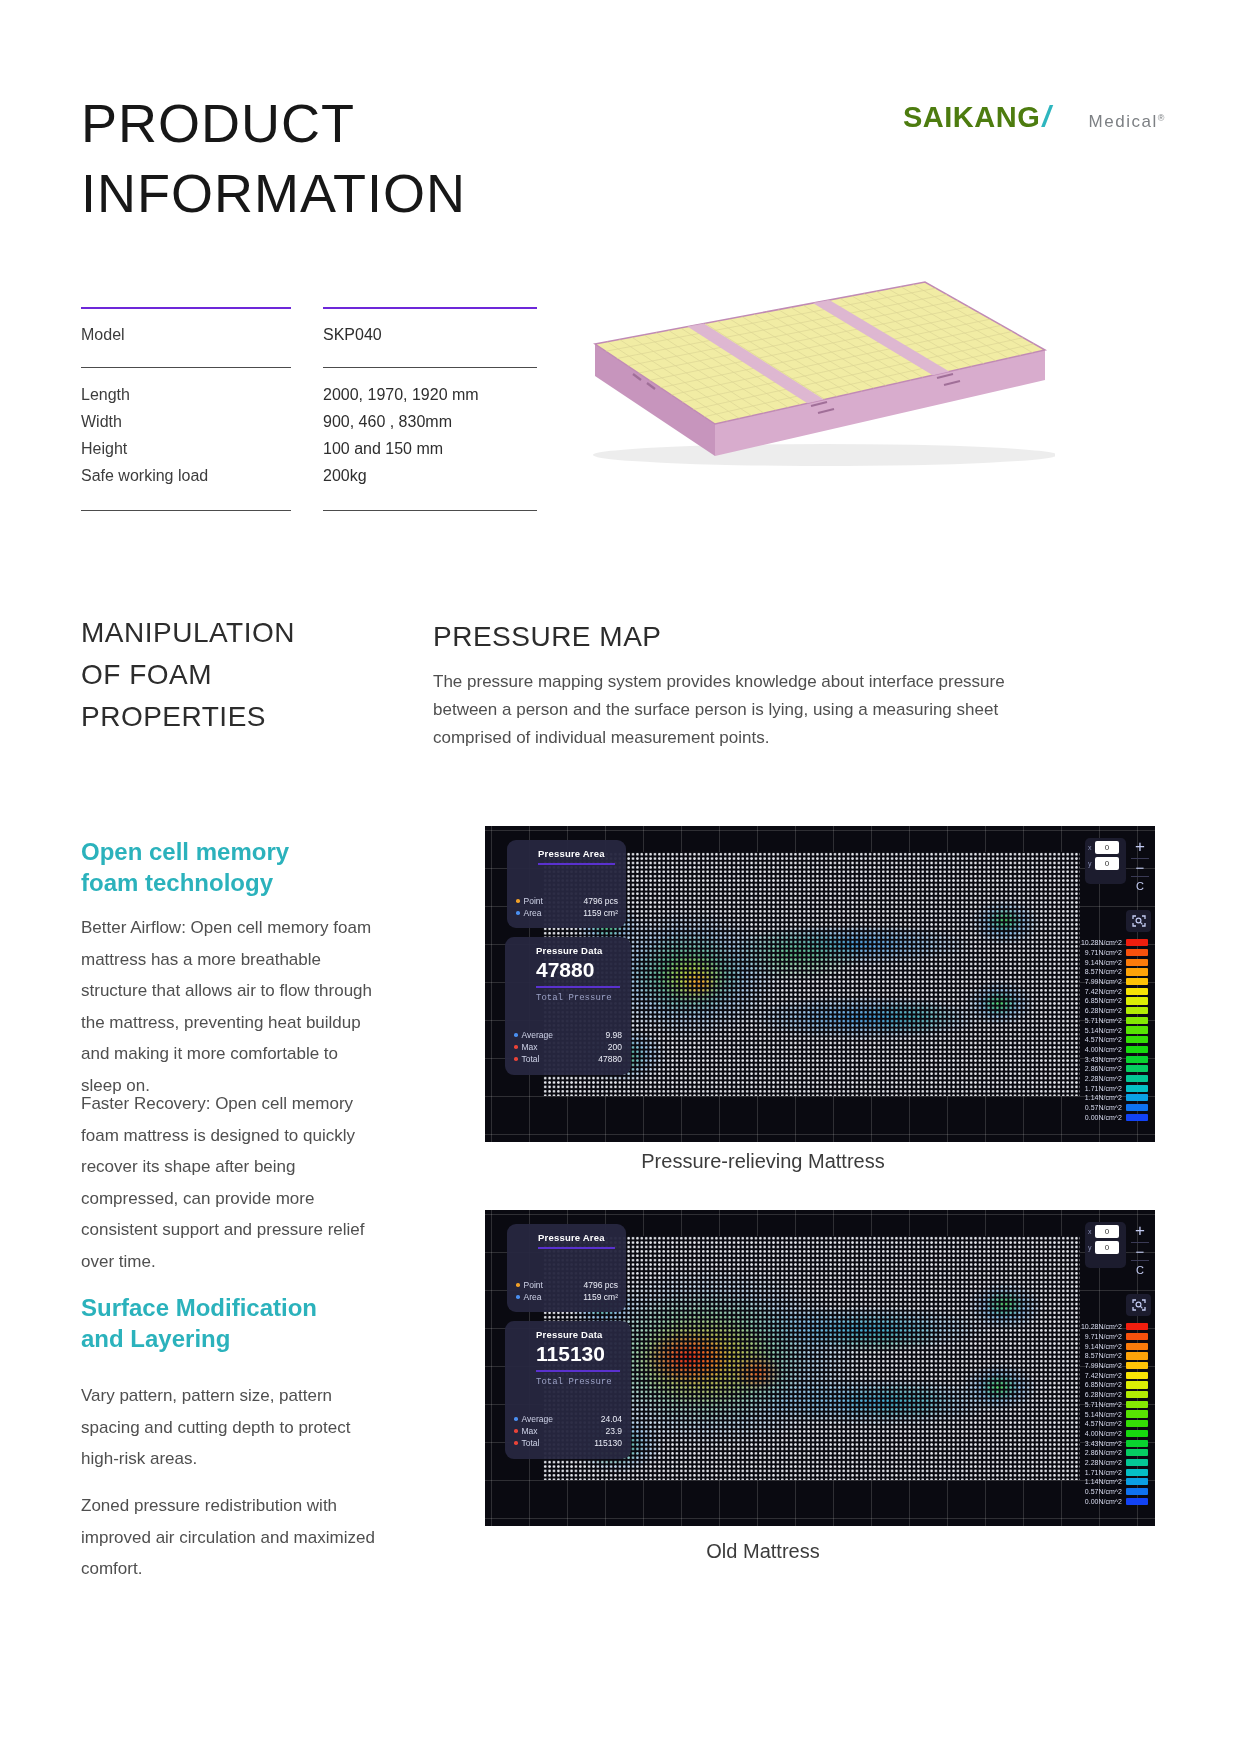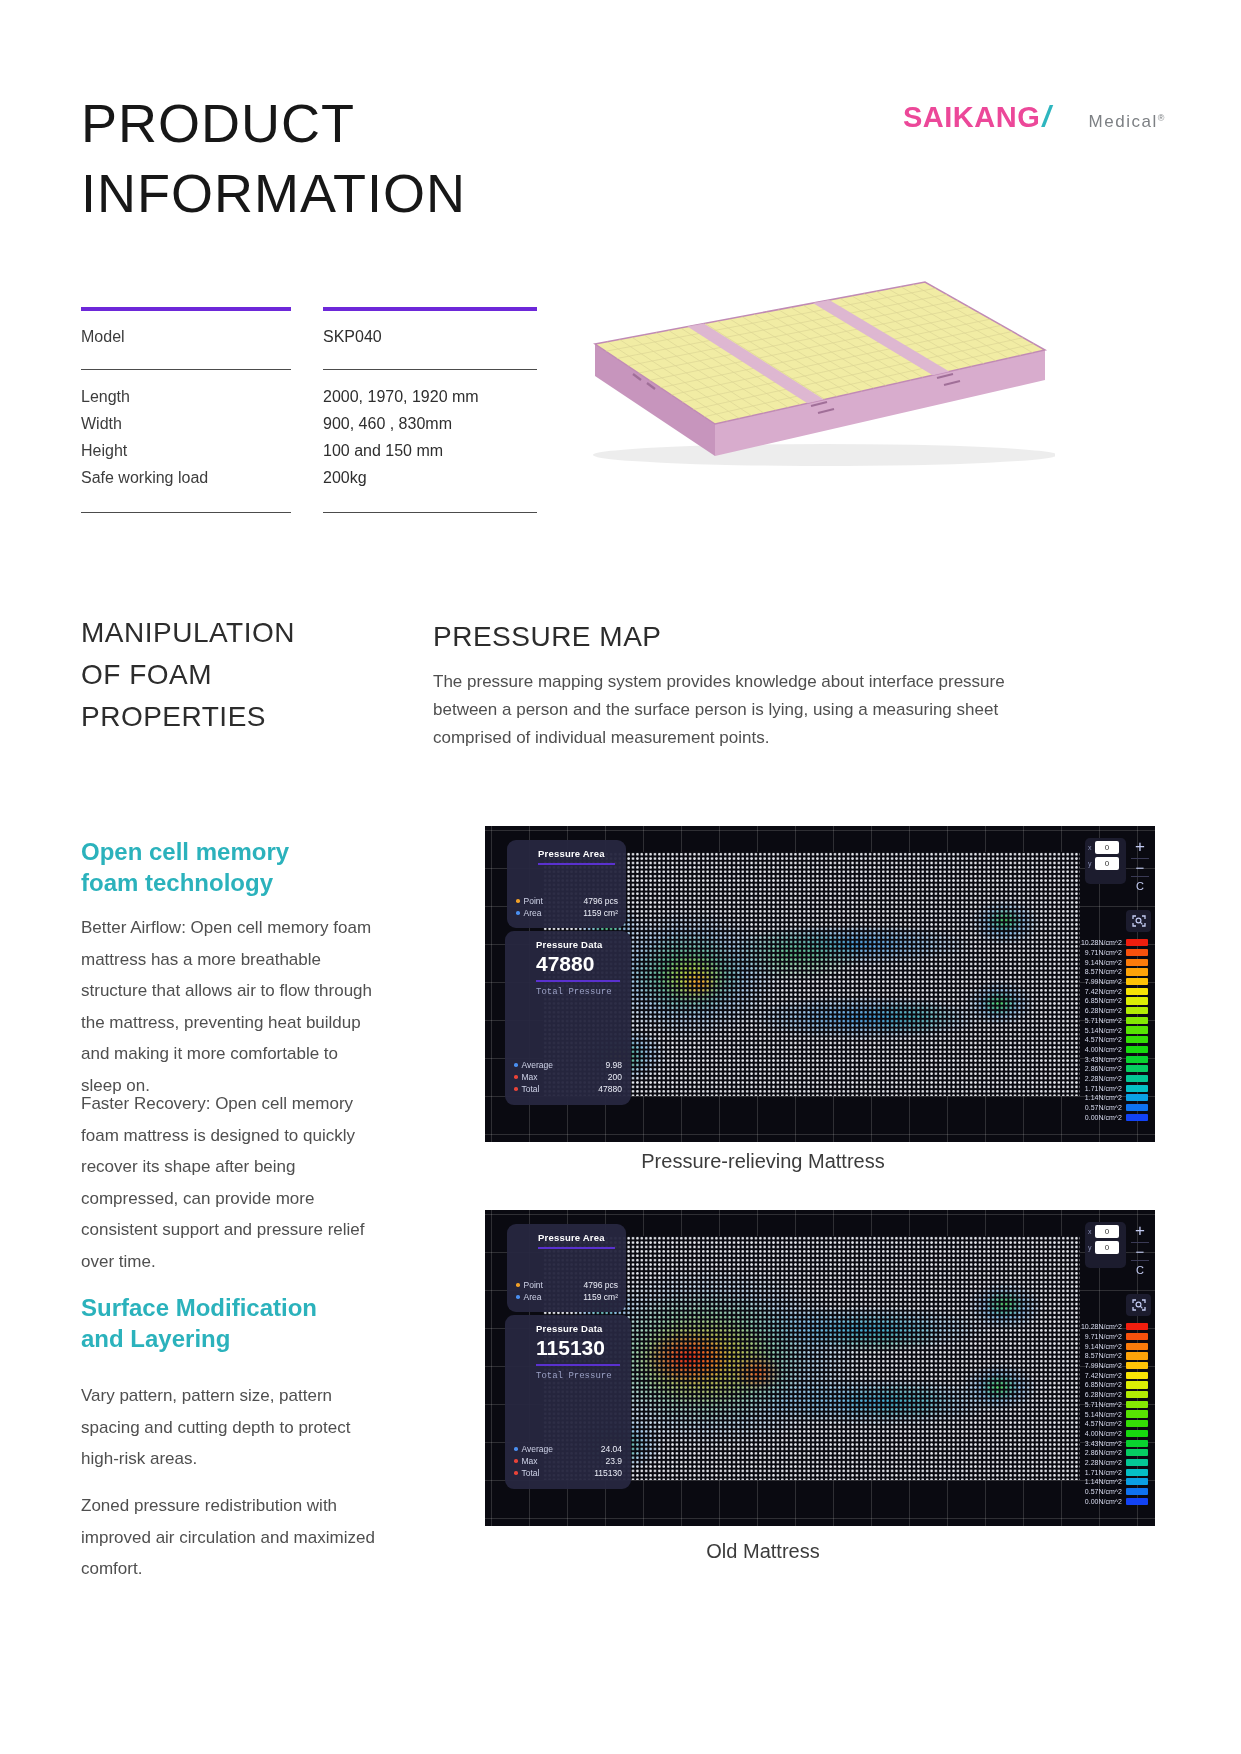--- a/index.html
+++ b/index.html
@@ -4,27 +4,27 @@
 <style>
   html,body{margin:0;padding:0;background:#9a9a9a;}
   .page{position:relative;width:1241px;height:1754px;background:#ffffff;margin:0 auto;
         font-family:"Liberation Sans",sans-serif;overflow:hidden;}
   .abs{position:absolute;}
 
   
   .title{left:81px;top:88px;font-size:54px;line-height:70px;font-weight:300;
          letter-spacing:1px;color:#171717;}
   .logo{left:903px;top:100px;white-space:nowrap;}
-  .logo .brand{font-size:29px;font-weight:700;color:#ec4899;letter-spacing:.5px;}
+  .logo .brand{font-size:29px;font-weight:700;color:#4d7c0f;letter-spacing:.5px;}
   .logo .slash{font-size:30px;font-weight:800;font-style:italic;color:#2eb6bf;margin:0 1px 0 2px;}
   .logo .suffix{font-size:17px;color:#7d8084;letter-spacing:1.5px;padding-left:37px;}
   .logo .reg{font-size:9px;color:#7d8084;vertical-align:super;}
 
   
-  .spec-col{border-top:4px solid #6d28d9;font-size:16px;color:#3c3c3c;}
+  .spec-col{border-top:2px solid #6d28d9;font-size:16px;color:#3c3c3c;}
   .spec-col1{left:81px;top:307px;width:210px;}
   .spec-col2{left:323px;top:307px;width:214px;}
   .spec-model{height:41px;padding-top:17px;border-bottom:1px solid #4c4c4c;}
   .spec-rows{padding:13px 0 0 0;height:129px;border-bottom:1px solid #4c4c4c;}
   .spec-row{line-height:27px;}
   .spec-col2 .spec-model,.spec-col2 .spec-row{color:#2e2e2e;}
 
   
   .h-big{font-size:28px;line-height:42px;font-weight:400;color:#2c2c2c;letter-spacing:.5px;}
   .manip{left:81px;top:612px;}
@@ -90,21 +90,21 @@
     radial-gradient(160px 30px at 62% 68%,rgba(50,160,220,.85),rgba(50,160,220,0) 80%),
     radial-gradient(80px 24px at 66% 68%,rgba(80,200,110,.8),rgba(80,200,110,0) 76%),
     radial-gradient(28px 20px at 86% 28%,rgba(90,215,90,.95),rgba(90,215,90,0) 70%),
     radial-gradient(50px 32px at 86% 29%,rgba(35,145,225,.85),rgba(35,145,225,0) 76%),
     radial-gradient(28px 20px at 85% 62%,rgba(90,215,90,.95),rgba(90,215,90,0) 70%),
     radial-gradient(50px 32px at 85% 62%,rgba(35,145,225,.85),rgba(35,145,225,0) 76%)
     #e4e6ec;}
 
   .panel{position:absolute;background:rgba(38,38,64,.96);border-radius:9px;color:#fff;padding-left:20px;}
   .panel-area{left:22px;top:14px;width:99px;height:88px;}
-  .panel-data{left:20px;top:105px;width:106px;height:174px;}
+  .panel-data{left:20px;top:111px;width:106px;height:138px;}
   .panel .ptitle{font-size:9.5px;font-weight:700;padding:8px 11px 0 11px;letter-spacing:.2px;}
   .prule{height:2px;background:#5a31cf;margin:4px 11px 0 11px;}
   .panel-area .rows{position:absolute;left:9px;right:8px;bottom:9px;}
   .srow{display:flex;align-items:center;font-size:8.5px;line-height:12px;color:#cfd3e8;}
   .srow .dot{width:3.5px;height:3.5px;border-radius:50%;margin-right:4px;flex:none;}
   .srow .lbl{flex:1;}
   .srow .val{color:#eceef8;}
   .bigval{font-size:21px;font-weight:700;padding:2px 11px 0 11px;}
   .subt{font-size:9px;color:#9ba1c5;padding:5px 11px 0 11px;font-family:Liberation Mono, monospace;}
   .panel-data .rows{position:absolute;left:9px;right:9px;bottom:10px;}

